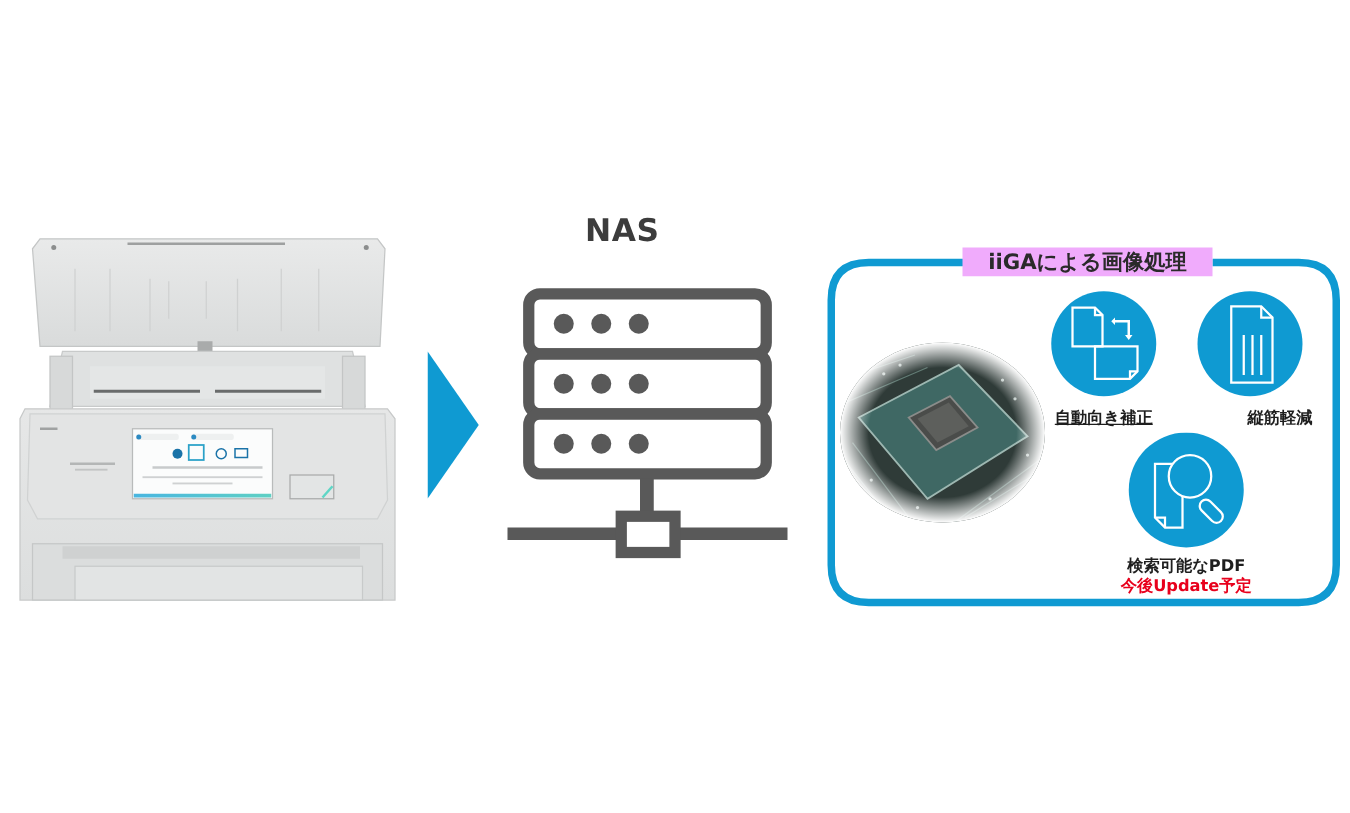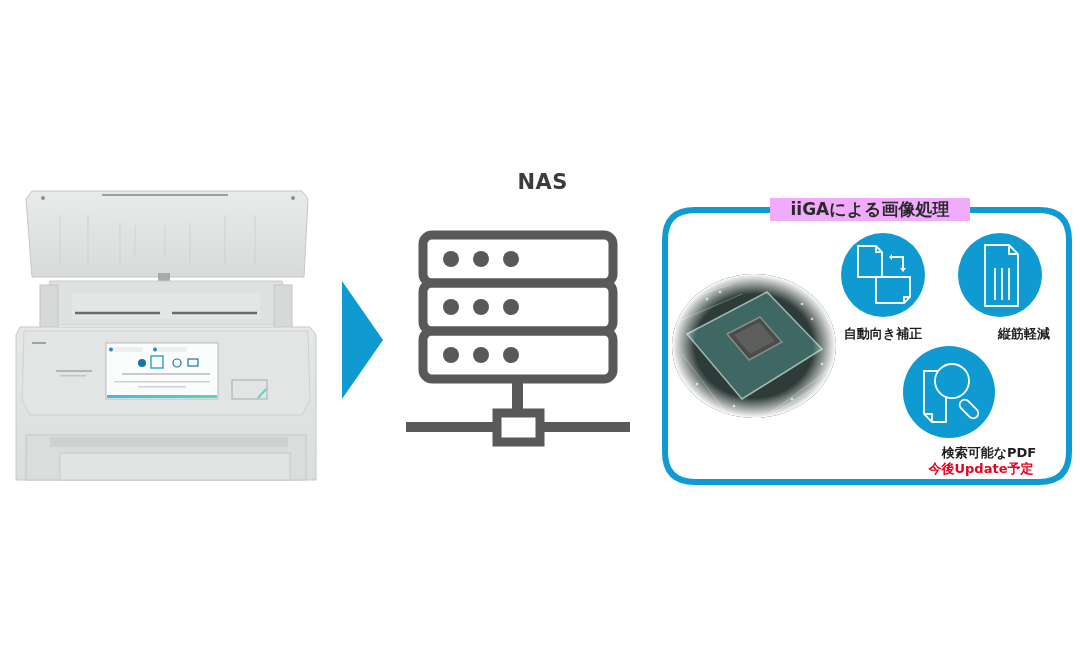--- a/index.html
+++ b/index.html
@@ -2,29 +2,29 @@
 <html><head>
 <meta charset="utf-8">
 <style>
   html, body { margin: 0; padding: 0; background: #ffffff; }
   body { width: 1080px; height: 650px; position: relative; overflow: hidden;
          font-family: "DejaVu Sans", "Liberation Sans", sans-serif; }
   .abs { position: absolute; }
   svg { display: block; }
 
   
-  .nas-label { left: 468px; top: 170px; width: 100px; text-align: right;
-               font-size: 21px; font-weight: bold; color: #3c3c3c; letter-spacing: 0.5px; }
+  .nas-label { left: 468px; top: 170px; width: 100px; text-align: left;
+               font-size: 25px; font-weight: bold; color: #3c3c3c; letter-spacing: 0.5px; }
 
   
   .frame-heading { left: 770px; top: 198px; width: 200px; text-align: center;
                    font-size: 17px; font-weight: bold; color: #2a2a2a; background: #f0abfc; }
 
   .feat-label { text-align: center; font-size: 13px; font-weight: bold; color: #1e1e1e; white-space: nowrap; }
-  .feat-sub { text-align: center; font-size: 13px; font-weight: bold; color: #e8001c; white-space: nowrap; margin-left: 32px; }
+  .feat-sub { text-align: center; font-size: 13px; font-weight: bold; color: #e8001c; white-space: nowrap; }
 </style>
 </head>
 <body>
 
 <div class="abs" style="left:10px; top:185px;">
   <svg width="312" height="300" viewBox="0 0 312 300">
     <defs>
       <linearGradient id="lidG" x1="0" y1="0" x2="0" y2="1">
         <stop offset="0" stop-color="#e9eaea"></stop>
         <stop offset="1" stop-color="#d9dbdb"></stop>
@@ -177,21 +177,21 @@
     <circle cx="45" cy="43" r="42" fill="#0f9ad2"></circle>
     <g fill="none" stroke="#ffffff" stroke-width="1.8">
       <path d="M20 14 L38 14 L44 20 L44 45 L20 45 Z"></path>
       <path d="M38 14 L38 20 L44 20"></path>
       <path d="M38 45 L72 45 L72 65 L66 71 L38 71 Z"></path>
       <path d="M72 65 L66 65 L66 71"></path>
     </g>
     <path d="M54 22 L51 25 L54 28 L54 26 L64 26 L64 36 L62 36 L65 40 L68 36 L66 36 L66 24 L54 24 Z" fill="#ffffff"></path>
   </svg>
 </div>
-<div class="abs feat-label" style="left:833px; top:325px; width:100px;">自動向き補正</div>
+<div class="abs feat-label" style="left:833px; top:325px; width:100px;text-decoration:underline;">自動向き補正</div>
 
 <div class="abs" style="left:956px; top:232px; width:90px; height:90px;">
   <svg width="90" height="90" viewBox="0 0 90 90">
     <circle cx="44" cy="43" r="42" fill="#0f9ad2"></circle>
     <g fill="none" stroke="#ffffff" stroke-width="1.8">
       <path d="M29 13 L53 13 L62 22 L62 74 L29 74 Z"></path>
       <path d="M53 13 L53 22 L62 22"></path>
       <line x1="39" y1="36" x2="39" y2="68"></line>
       <line x1="46" y1="36" x2="46" y2="68"></line>
       <line x1="53" y1="36" x2="53" y2="68"></line>
@@ -204,14 +204,14 @@
   <svg width="94" height="94" viewBox="0 0 94 94">
     <circle cx="47" cy="46" r="46" fill="#0f9ad2"></circle>
     <g fill="none" stroke="#ffffff" stroke-width="1.8">
       <path d="M22 25 L44 25 L44 76 L30 76 L22 68 Z"></path>
       <path d="M22 68 L30 68 L30 76"></path>
       <circle cx="50" cy="35" r="17" fill="#0f9ad2"></circle>
       <rect x="62" y="52" width="10" height="22" rx="5" transform="rotate(-45 67 63)"></rect>
     </g>
   </svg>
 </div>
-<div class="abs feat-label" style="left:934px; top:444px; width:110px;">検索可能なPDF</div>
+<div class="abs feat-label" style="left:894px; top:444px; width:110px;">検索可能なPDF</div>
 <div class="abs feat-sub" style="left:894px; top:460px; width:110px;">今後Update予定</div>
 
 </body></html>

